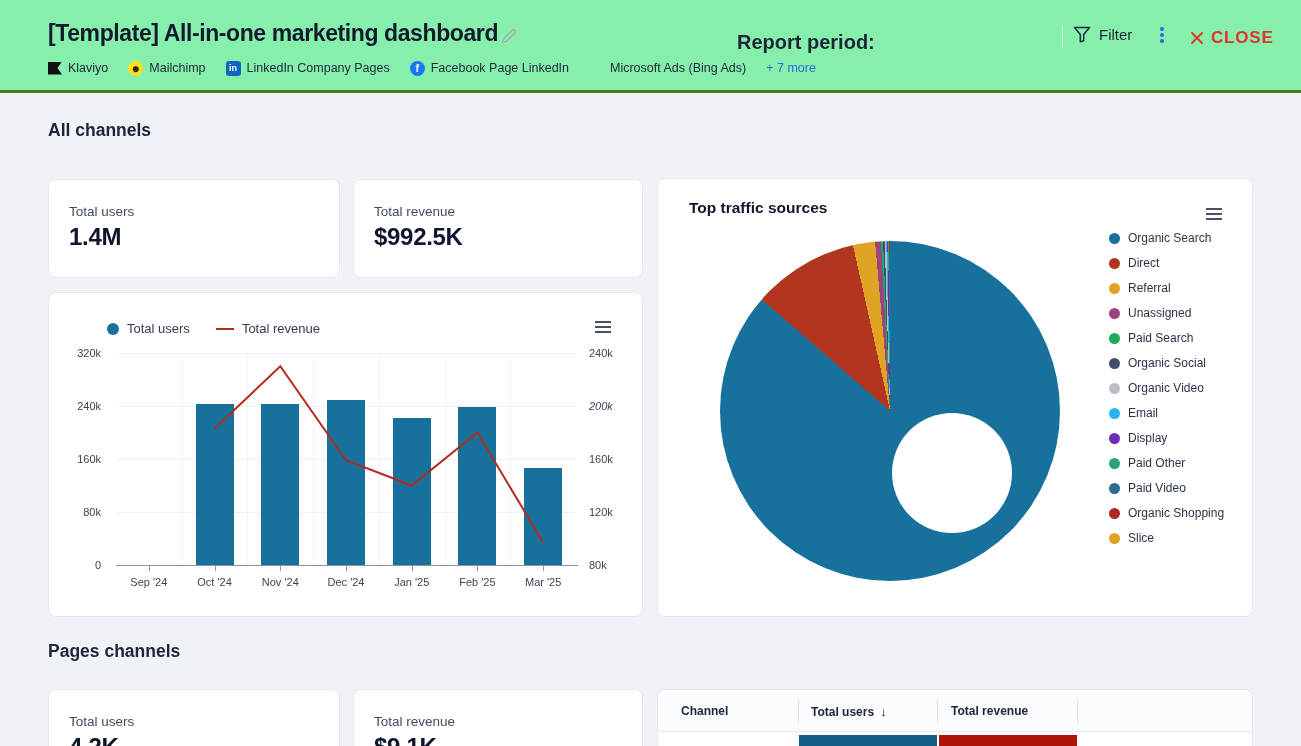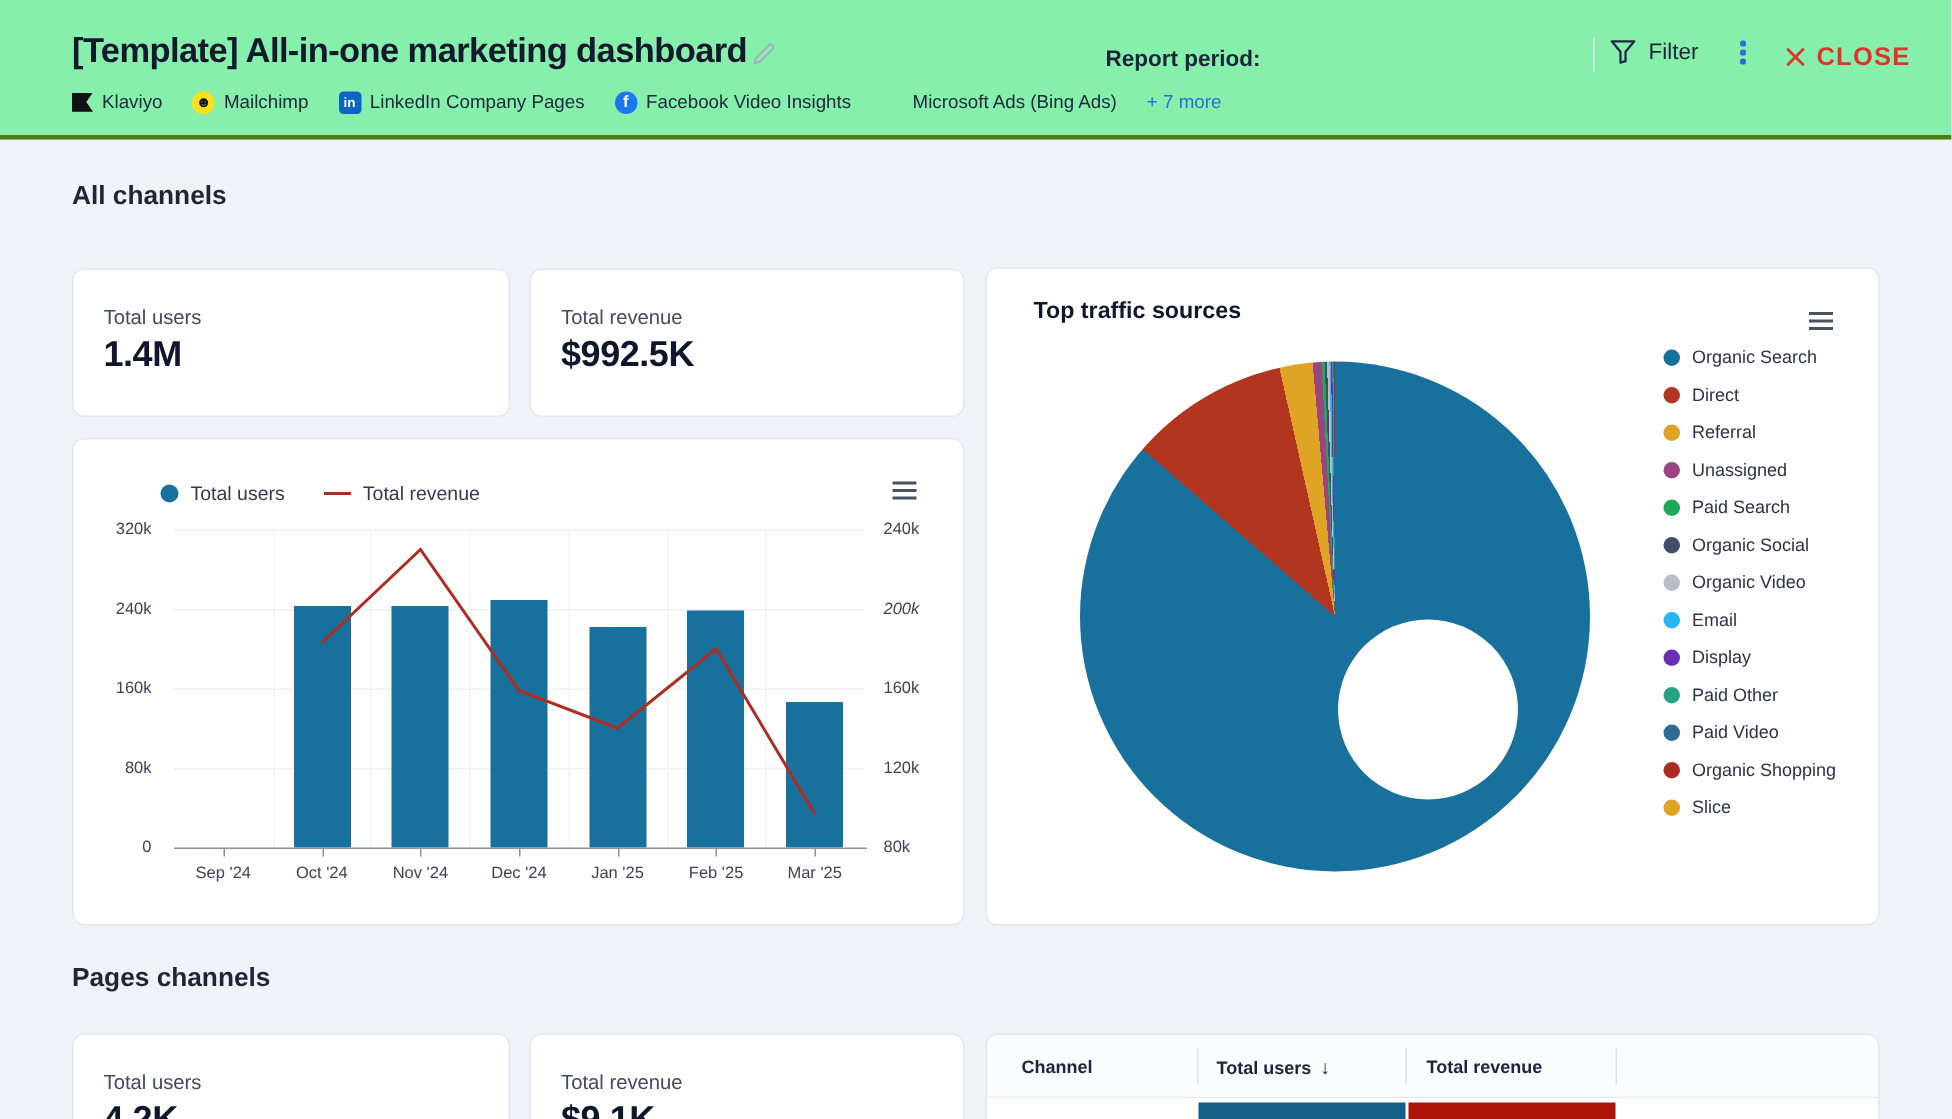--- a/index.html
+++ b/index.html
@@ -14,21 +14,21 @@
   .source-item { display:flex; align-items:center; gap:6px; font-size:12.5px; color:#232a3e; }
   .src-ic { width:15px; height:15px; display:inline-flex; align-items:center; justify-content:center; flex:0 0 auto; }
   .ic-klaviyo { background:#111; clip-path:polygon(0 0,100% 0,68% 50%,100% 100%,0 100%); width:14px; height:13px; }
   .ic-mailchimp { background:#ffe01b; border-radius:50%; color:#111; font-size:10px; line-height:15px; text-align:center; }
   .ic-linkedin { background:#0a66c2; border-radius:3px; color:#fff; font-size:9px; font-weight:700; line-height:15px; text-align:center; }
   .ic-facebook { background:#1877f2; border-radius:50%; color:#fff; font-size:11px; font-weight:700; line-height:14px; text-align:center; }
   .ic-microsoft { display:grid; grid-template-columns:7px 7px; grid-template-rows:7px 7px; gap:1px; width:15px; height:15px; }
   .ic-microsoft span { display:block; }
   .more-link { font-size:12.5px; color:#2e6bdf; cursor:pointer; }
 
-  .report-label { position:absolute; left:737px; top:31px; font-size:15px; font-weight:700; color:#1e2538; }
+  .report-label { position:absolute; left:737px; top:31px; font-size:20px; font-weight:700; color:#1e2538; }
   .date-box { position:absolute; left:836px; top:17px; width:214px; height:38px; border:1px solid #c9d2de; border-radius:8px; background:#fff; display:flex; align-items:center; justify-content:center; gap:10px; font-size:14.5px; color:#1e2538; }
   .hdr-divider { position:absolute; left:1062px; top:25px; width:1px; height:23px; background:#dfe3ea; }
   .filter-btn { position:absolute; left:1073px; top:26px; display:flex; align-items:center; gap:8px; font-size:15px; color:#1e2538; cursor:pointer; }
   .kebab { position:absolute; left:1155px; top:27px; width:14px; height:20px; display:flex; flex-direction:column; align-items:center; gap:2.5px; cursor:pointer; }
   .kebab i { width:3.5px; height:3.5px; border-radius:50%; background:#2e6bdf; }
   .close-btn { position:absolute; left:1190px; top:28px; display:flex; align-items:center; gap:7px; cursor:pointer; }
   .close-btn .txt { font-size:17px; font-weight:700; letter-spacing:0.8px; color:#e0342b; }
 
   
   .section-heading { position:absolute; font-size:17.5px; font-weight:700; color:#1e2538; }
@@ -92,21 +92,21 @@
       <span class="source-item">
         <span class="src-ic ic-mailchimp">☻</span>
         <span>Mailchimp</span>
       </span>
       <span class="source-item">
         <span class="src-ic ic-linkedin">in</span>
         <span>LinkedIn Company Pages</span>
       </span>
       <span class="source-item">
         <span class="src-ic ic-facebook">f</span>
-        <span>Facebook Video Insights</span>
+        <span>Facebook Page LinkedIn</span>
       </span>
       <span class="source-item">
         <span class="src-ic ic-microsoft">
           <span style="background: rgb(242, 80, 34);"></span>
           <span style="background: rgb(127, 186, 0);"></span>
           <span style="background: rgb(0, 164, 239);"></span>
           <span style="background: rgb(255, 185, 0);"></span>
         </span>
         <span>Microsoft Ads (Bing Ads)</span>
       </span>

